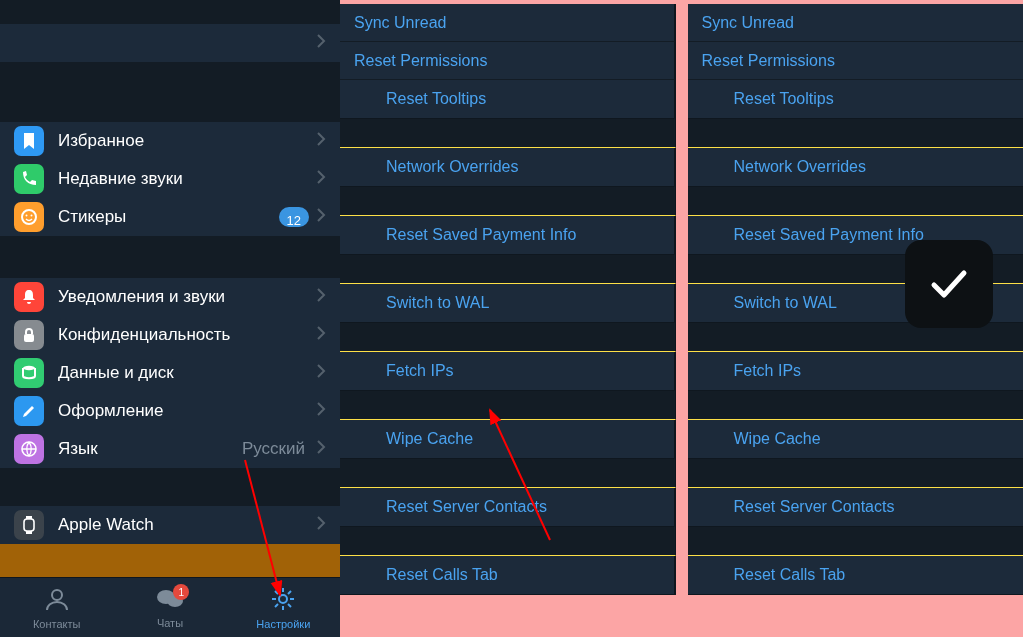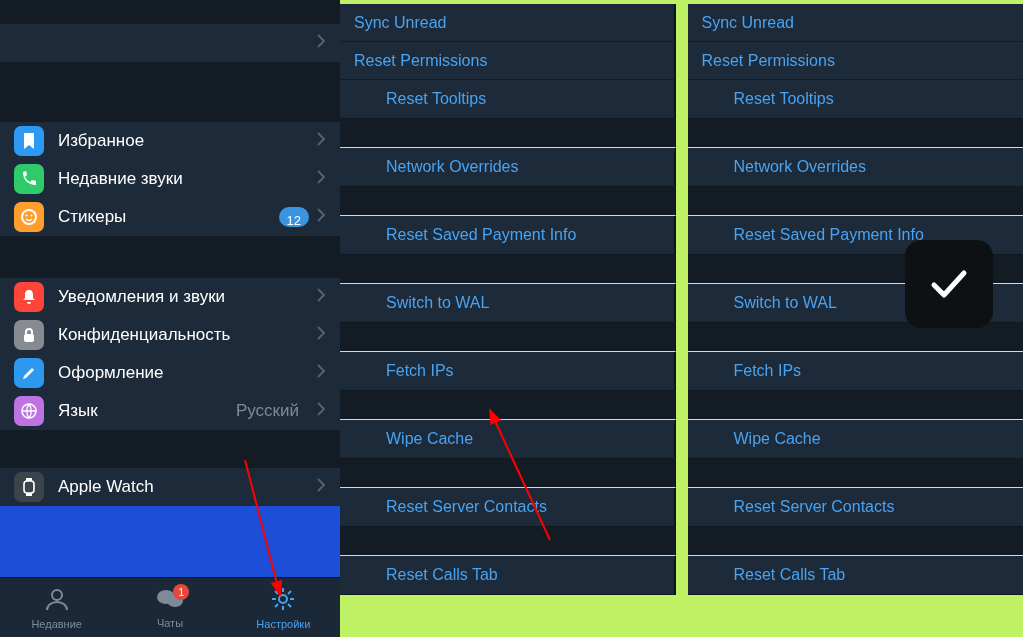--- a/index.html
+++ b/index.html
@@ -1,40 +1,40 @@
 <!DOCTYPE html>
 <html><head>
 <meta charset="utf-8">
 <style>
   * { box-sizing: border-box; margin: 0; padding: 0; }
   html, body { width: 1023px; height: 637px; overflow: hidden; font-family: -apple-system, "Helvetica Neue", Arial, sans-serif; background: #17212b; color: #fff; }
   .app { display: flex; width: 100%; height: 100%; }
 
   
-  .sidebar { width: 340px; background: #1d4ed8; display: flex; flex-direction: column; position: relative; }
+  .sidebar { width: 340px; background: #a16207; display: flex; flex-direction: column; position: relative; }
   .side-row { display: flex; align-items: center; height: 38px; padding: 0 14px 0 14px; background: #1c2a3a; cursor: pointer; }
   .side-row .icon-wrap { width: 30px; height: 30px; border-radius: 7px; display: flex; align-items: center; justify-content: center; margin-right: 14px; flex-shrink: 0; }
   .side-row .label { flex: 1; font-size: 17px; color: #fff; }
-  .side-row .value { color: #7d8b99; font-size: 17px; margin-right: 18px; }
+  .side-row .value { color: #7d8b99; font-size: 17px; margin-right: 12px; }
   .side-row .chev { color: #55616d; }
   .side-row .badge { background: #3a95e1; color: #fff; border-radius: 10px; padding: 4px 8px; font-size: 13px; height: 20px; line-height: 20px; margin-right: 8px; }
 
   .side-spacer-top { height: 24px; background: #131c25; }
   .side-row.top-plain { background:#1c2a3a;}
   .side-sep { height: 30px; background: #131c25; }
 
   
   .tabbar { position: absolute; left: 0; right: 0; bottom: 0; height: 60px; background: #1b2837; border-top: 1px solid #0f161e; display: flex; }
   .tab { flex: 1; display: flex; flex-direction: column; align-items: center; justify-content: center; font-size: 11px; color: #7d8b99; cursor: pointer; position: relative; }
   .tab.active { color: #4aa3f0; }
   .tab .ticon { font-size: 22px; margin-bottom: 2px; line-height: 1; }
   .tab .tbadge { position: absolute; top: 6px; left: 60px; background: #e5493d; color: #fff; width: 16px; height: 16px; border-radius: 8px; font-size: 10px; display: flex; align-items: center; justify-content: center; }
 
   
-  .content { flex: 1; background: #bef264; display: flex; position: relative; gap: 12px; }
+  .content { flex: 1; background: #fca5a5; display: flex; position: relative; gap: 12px; }
   .col { flex: 1; display: flex; flex-direction: column; }
 
   .block { background: #1c2a3a; border-top: 1px solid #fde047; border-bottom: 1px solid #0f171f; }
   .gap { height: 28px; background: #131c25; }
   .item { height: 38px; display: flex; align-items: center; padding: 0 14px; color: #4aa3f0; font-size: 16px; cursor: pointer; border-bottom: 1px solid #131c25; }
   .item:last-child { border-bottom: none; margin-left: 32px; }
   .col:first-child .item, .col:first-child .gap { border-right: 1px solid #0e151d;}
   .col:first-child .block { border-right: 1px solid #0e151d; }
 
   
@@ -141,20 +141,34 @@
             </svg>
         </div>
         <span class="label">Конфиденциальность</span>
         <span class="chev">
           <svg width="9" height="14" viewBox="0 0 9 14">
               <path d="M1 1 l6 6 l-6 6" stroke="#55616d" stroke-width="2" fill="none"></path>
             </svg>
         </span>
       </div>
       <div class="side-row">
+        <div class="icon-wrap ic-greend">
+          <svg width="18" height="18" viewBox="0 0 18 18">
+              <ellipse cx="9" cy="4" rx="6" ry="2.2" fill="#fff"></ellipse>
+              <path d="M3 4 v8 a6 2.2 0 0 0 12 0 v-8" fill="none" stroke="#fff" stroke-width="2"></path>
+            </svg>
+        </div>
+        <span class="label">Данные и диск</span>
+        <span class="chev">
+          <svg width="9" height="14" viewBox="0 0 9 14">
+              <path d="M1 1 l6 6 l-6 6" stroke="#55616d" stroke-width="2" fill="none"></path>
+            </svg>
+        </span>
+      </div>
+      <div class="side-row">
         <div class="icon-wrap ic-blue2">
           <svg width="18" height="18" viewBox="0 0 18 18">
               <path d="M3 15 l3-1 l8-8 l-2-2 l-8 8 z" fill="#fff"></path>
             </svg>
         </div>
         <span class="label">Оформление</span>
         <span class="chev">
           <svg width="9" height="14" viewBox="0 0 9 14">
               <path d="M1 1 l6 6 l-6 6" stroke="#55616d" stroke-width="2" fill="none"></path>
             </svg>
@@ -198,21 +212,21 @@
     </div>
 
     <div class="tabbar">
       <div class="tab">
         <span class="ticon">
           <svg width="26" height="26" viewBox="0 0 26 26">
               <circle cx="13" cy="9" r="5" fill="none" stroke="#7d8b99" stroke-width="2"></circle>
               <path d="M3 24 a10 8 0 0 1 20 0" fill="none" stroke="#7d8b99" stroke-width="2"></path>
             </svg>
         </span>
-        <span>Недавние</span>
+        <span>Контакты</span>
       </div>
       <div class="tab">
         <span class="ticon">
           <svg width="28" height="24" viewBox="0 0 28 24">
               <ellipse cx="10" cy="10" rx="9" ry="7" fill="#7d8b99"></ellipse>
               <ellipse cx="19" cy="14" rx="8" ry="6" fill="#7d8b99"></ellipse>
             </svg>
         </span>
         <span class="tbadge">1</span>
         <span>Чаты</span>

